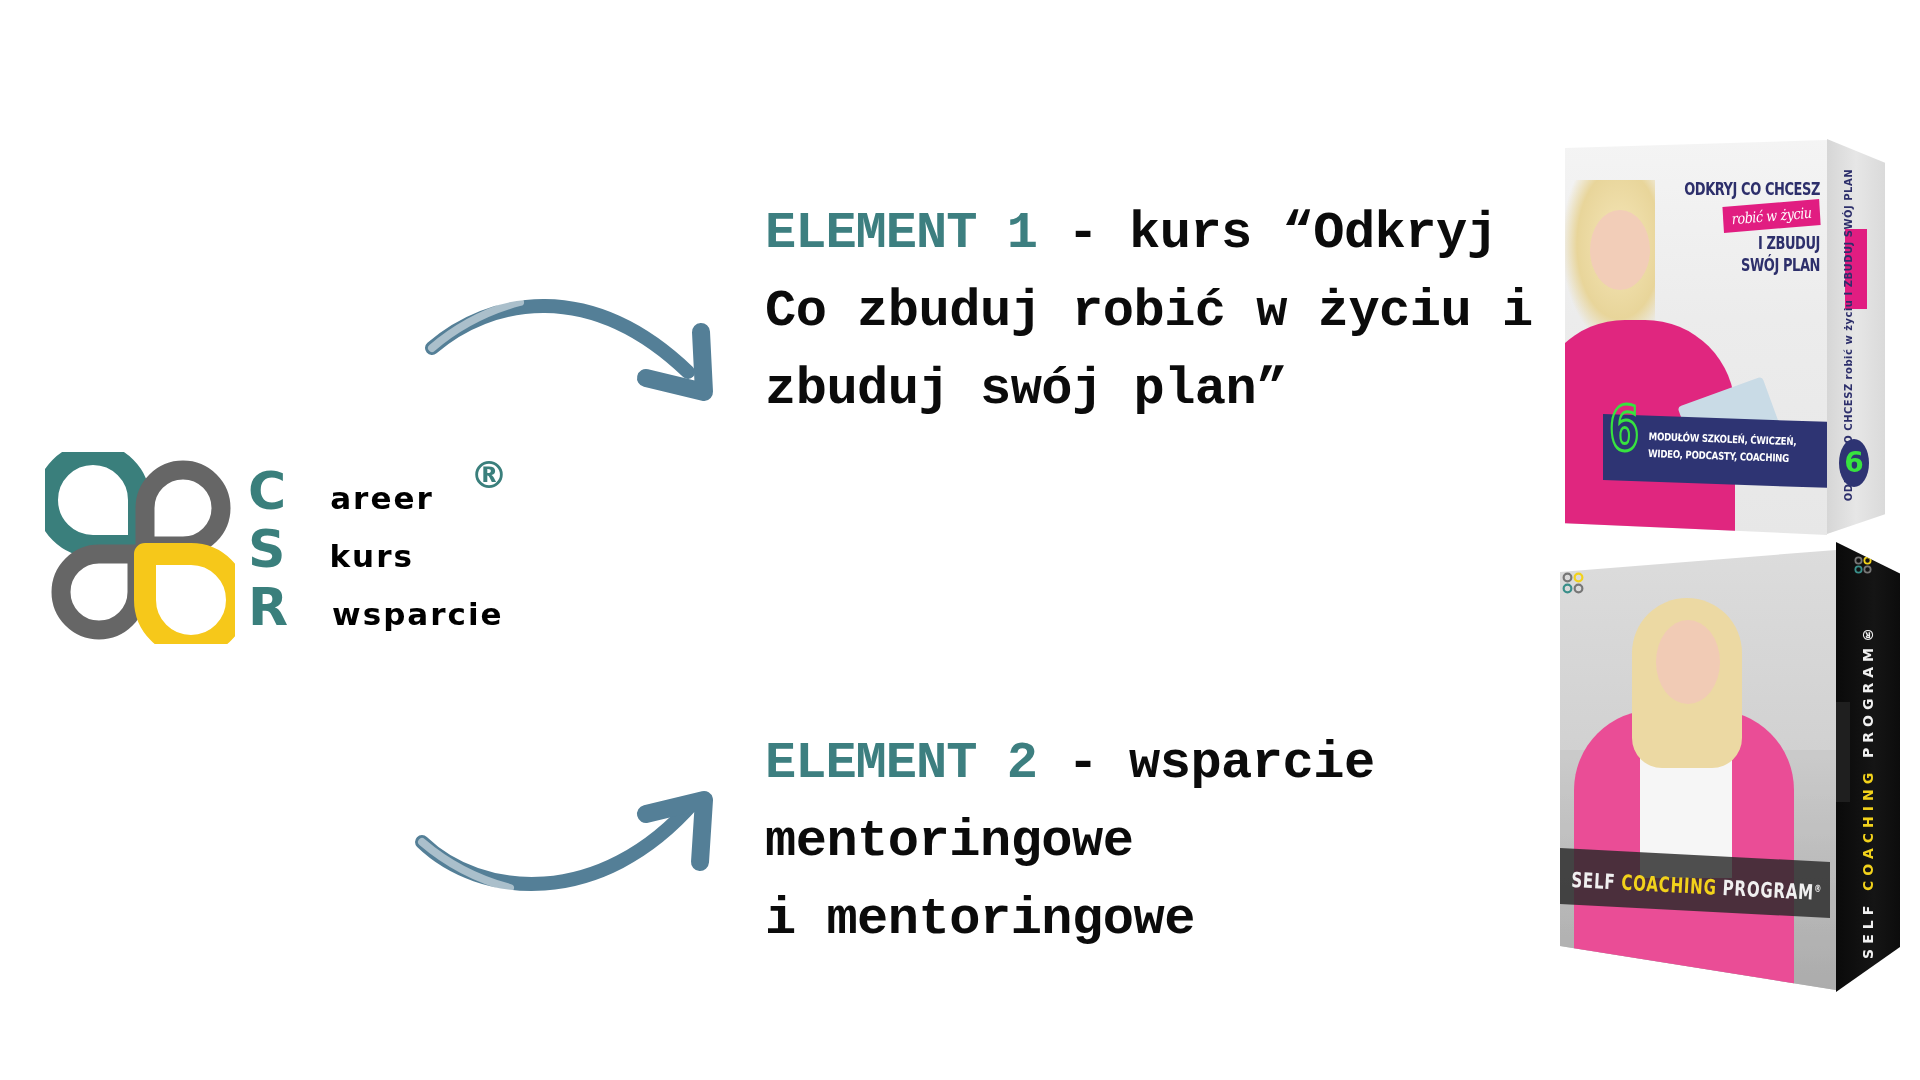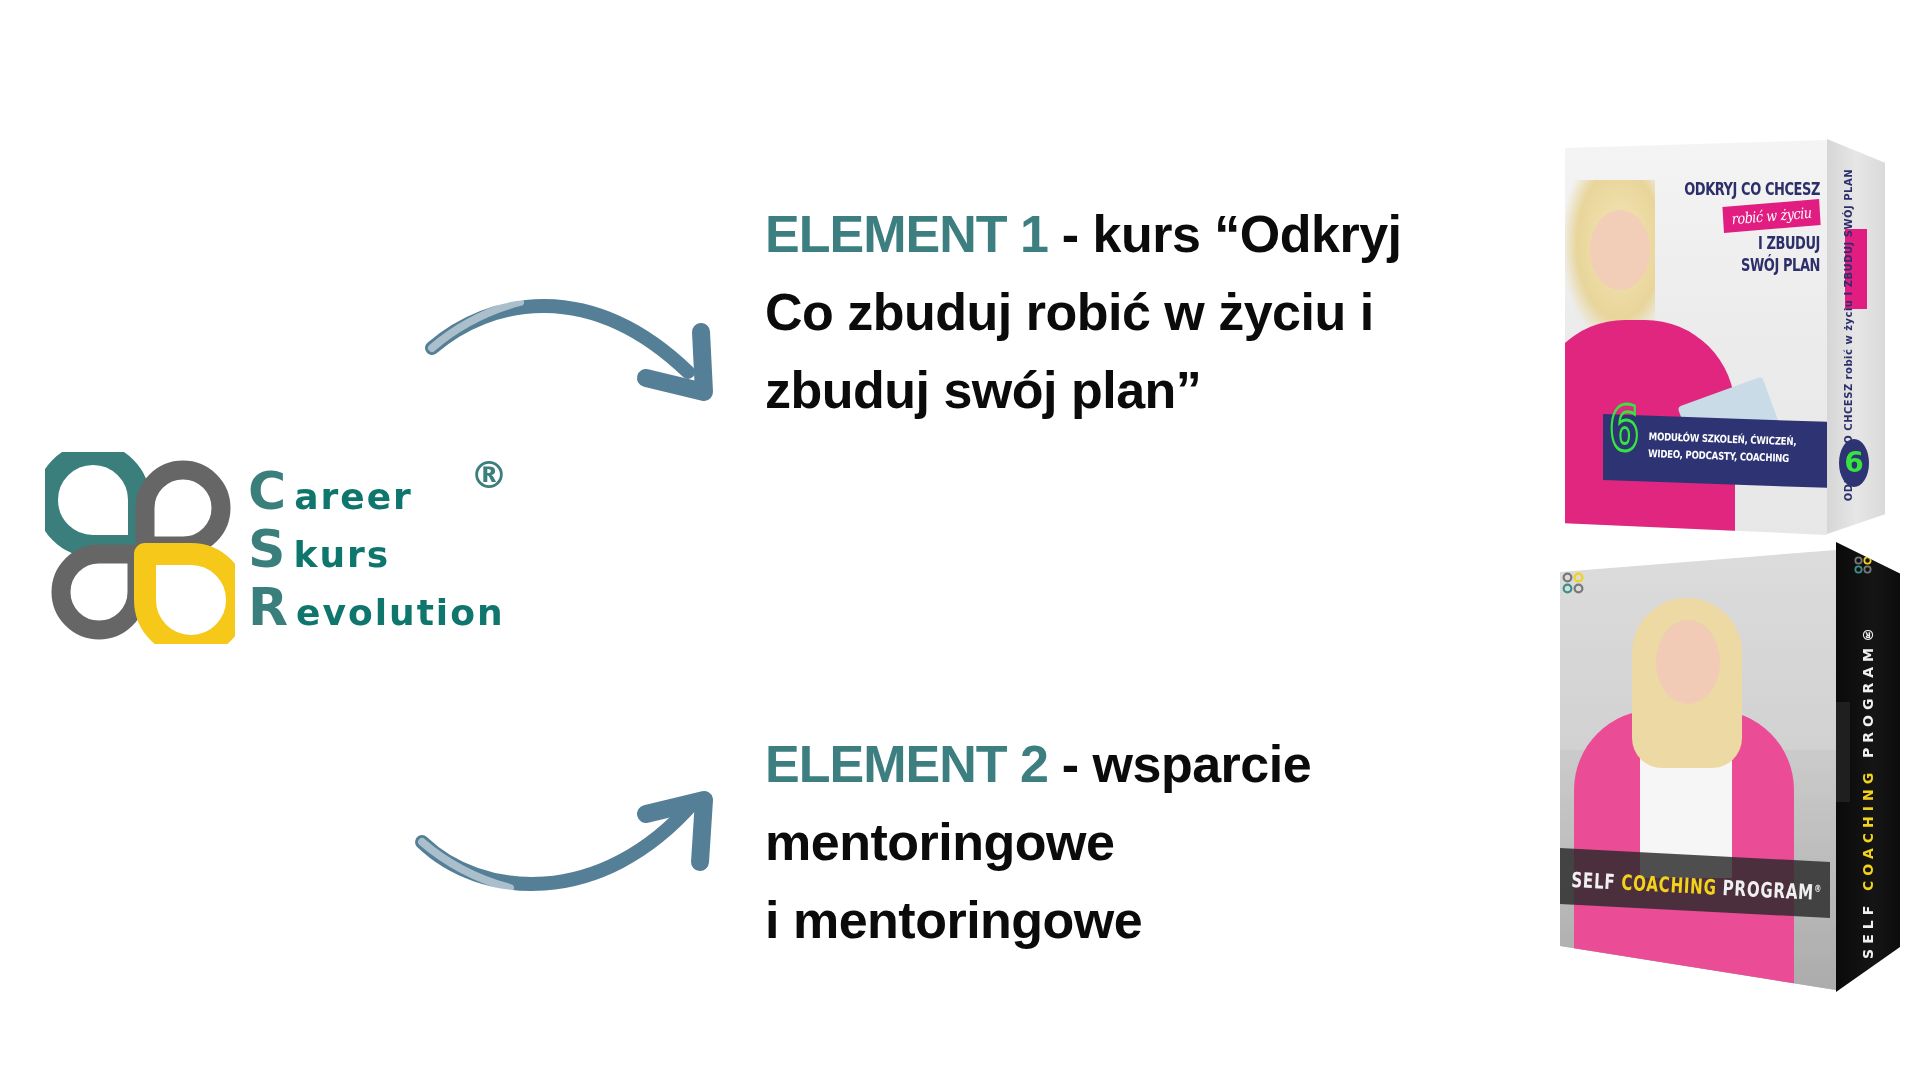--- a/index.html
+++ b/index.html
@@ -46,22 +46,23 @@
       display: block;
       white-space: nowrap;
       height: 58px;
     }
     .logo-cap {
       color: #3a7f7c;
       font-size: 52px;
       margin-right: 6px;
     }
     .logo-rest {
-      color: #0f766e;
-      font-size: 36px;
+      color: #000000;
+      font-size: 31px;
+      margin-left: 36px;
     }
     .logo-reg {
       position: absolute;
       left: 430px;
       top: 6px;
       color: #3a7f7c;
       font-size: 38px;
       font-weight: bold;
       line-height: 1;
     }
@@ -70,21 +71,21 @@
     .arrow {
       position: absolute;
     }
     .arrow-1 { left: 420px; top: 280px; width: 320px; height: 140px; }
     .arrow-2 { left: 410px; top: 780px; width: 320px; height: 150px; }
 
     
     .element-block {
       position: absolute;
       left: 765px;
-      font-family: Liberation Sans, sans-serif;
+      font-family: Liberation Mono, monospace;
       font-weight: bold;
       font-size: 52px;
       line-height: 78px;
       color: #0b0b0b;
       letter-spacing: -0.5px;
       white-space: nowrap;
     }
     .element-1 { top: 195px; }
     .element-2 { top: 725px; }
     .element-line { display: block; height: 78px; }
@@ -351,21 +352,21 @@
 
       <path d="M100 94 L100 56 A38 38 0 1 1 138 94 Z" fill="none" stroke="#666666" stroke-width="19" stroke-linejoin="round"></path>
 
       <path d="M92 102 L92 140 A38 38 0 1 1 54 102 Z" fill="none" stroke="#666666" stroke-width="19" stroke-linejoin="round"></path>
 
       <path d="M100 102 L146 102 A46 46 0 1 1 100 148 Z" fill="none" stroke="#f6c81a" stroke-width="22" stroke-linejoin="round"></path>
     </svg>
     <div class="logo-words">
       <span class="logo-line"><span class="logo-cap">C</span><span class="logo-rest">areer</span></span>
       <span class="logo-line"><span class="logo-cap">S</span><span class="logo-rest">kurs</span></span>
-      <span class="logo-line"><span class="logo-cap">R</span><span class="logo-rest">evolution</span></span>
+      <span class="logo-line"><span class="logo-cap">R</span><span class="logo-rest">wsparcie</span></span>
     </div>
     <span class="logo-reg">®</span>
   </div>
 
   <svg class="arrow arrow-1" viewBox="0 0 320 140">
     <path d="M12 68 C 70 18, 170 -2, 268 92" fill="none" stroke="#547f97" stroke-width="14" stroke-linecap="round"></path>
     <path d="M12 68 C 40 44, 70 30, 100 22" fill="none" stroke="#ffffff" stroke-width="8" stroke-linecap="round" opacity="0.5"></path>
     <path d="M281 52 L284 112 L226 98" fill="none" stroke="#547f97" stroke-width="18" stroke-linecap="round" stroke-linejoin="round"></path>
   </svg>
 

